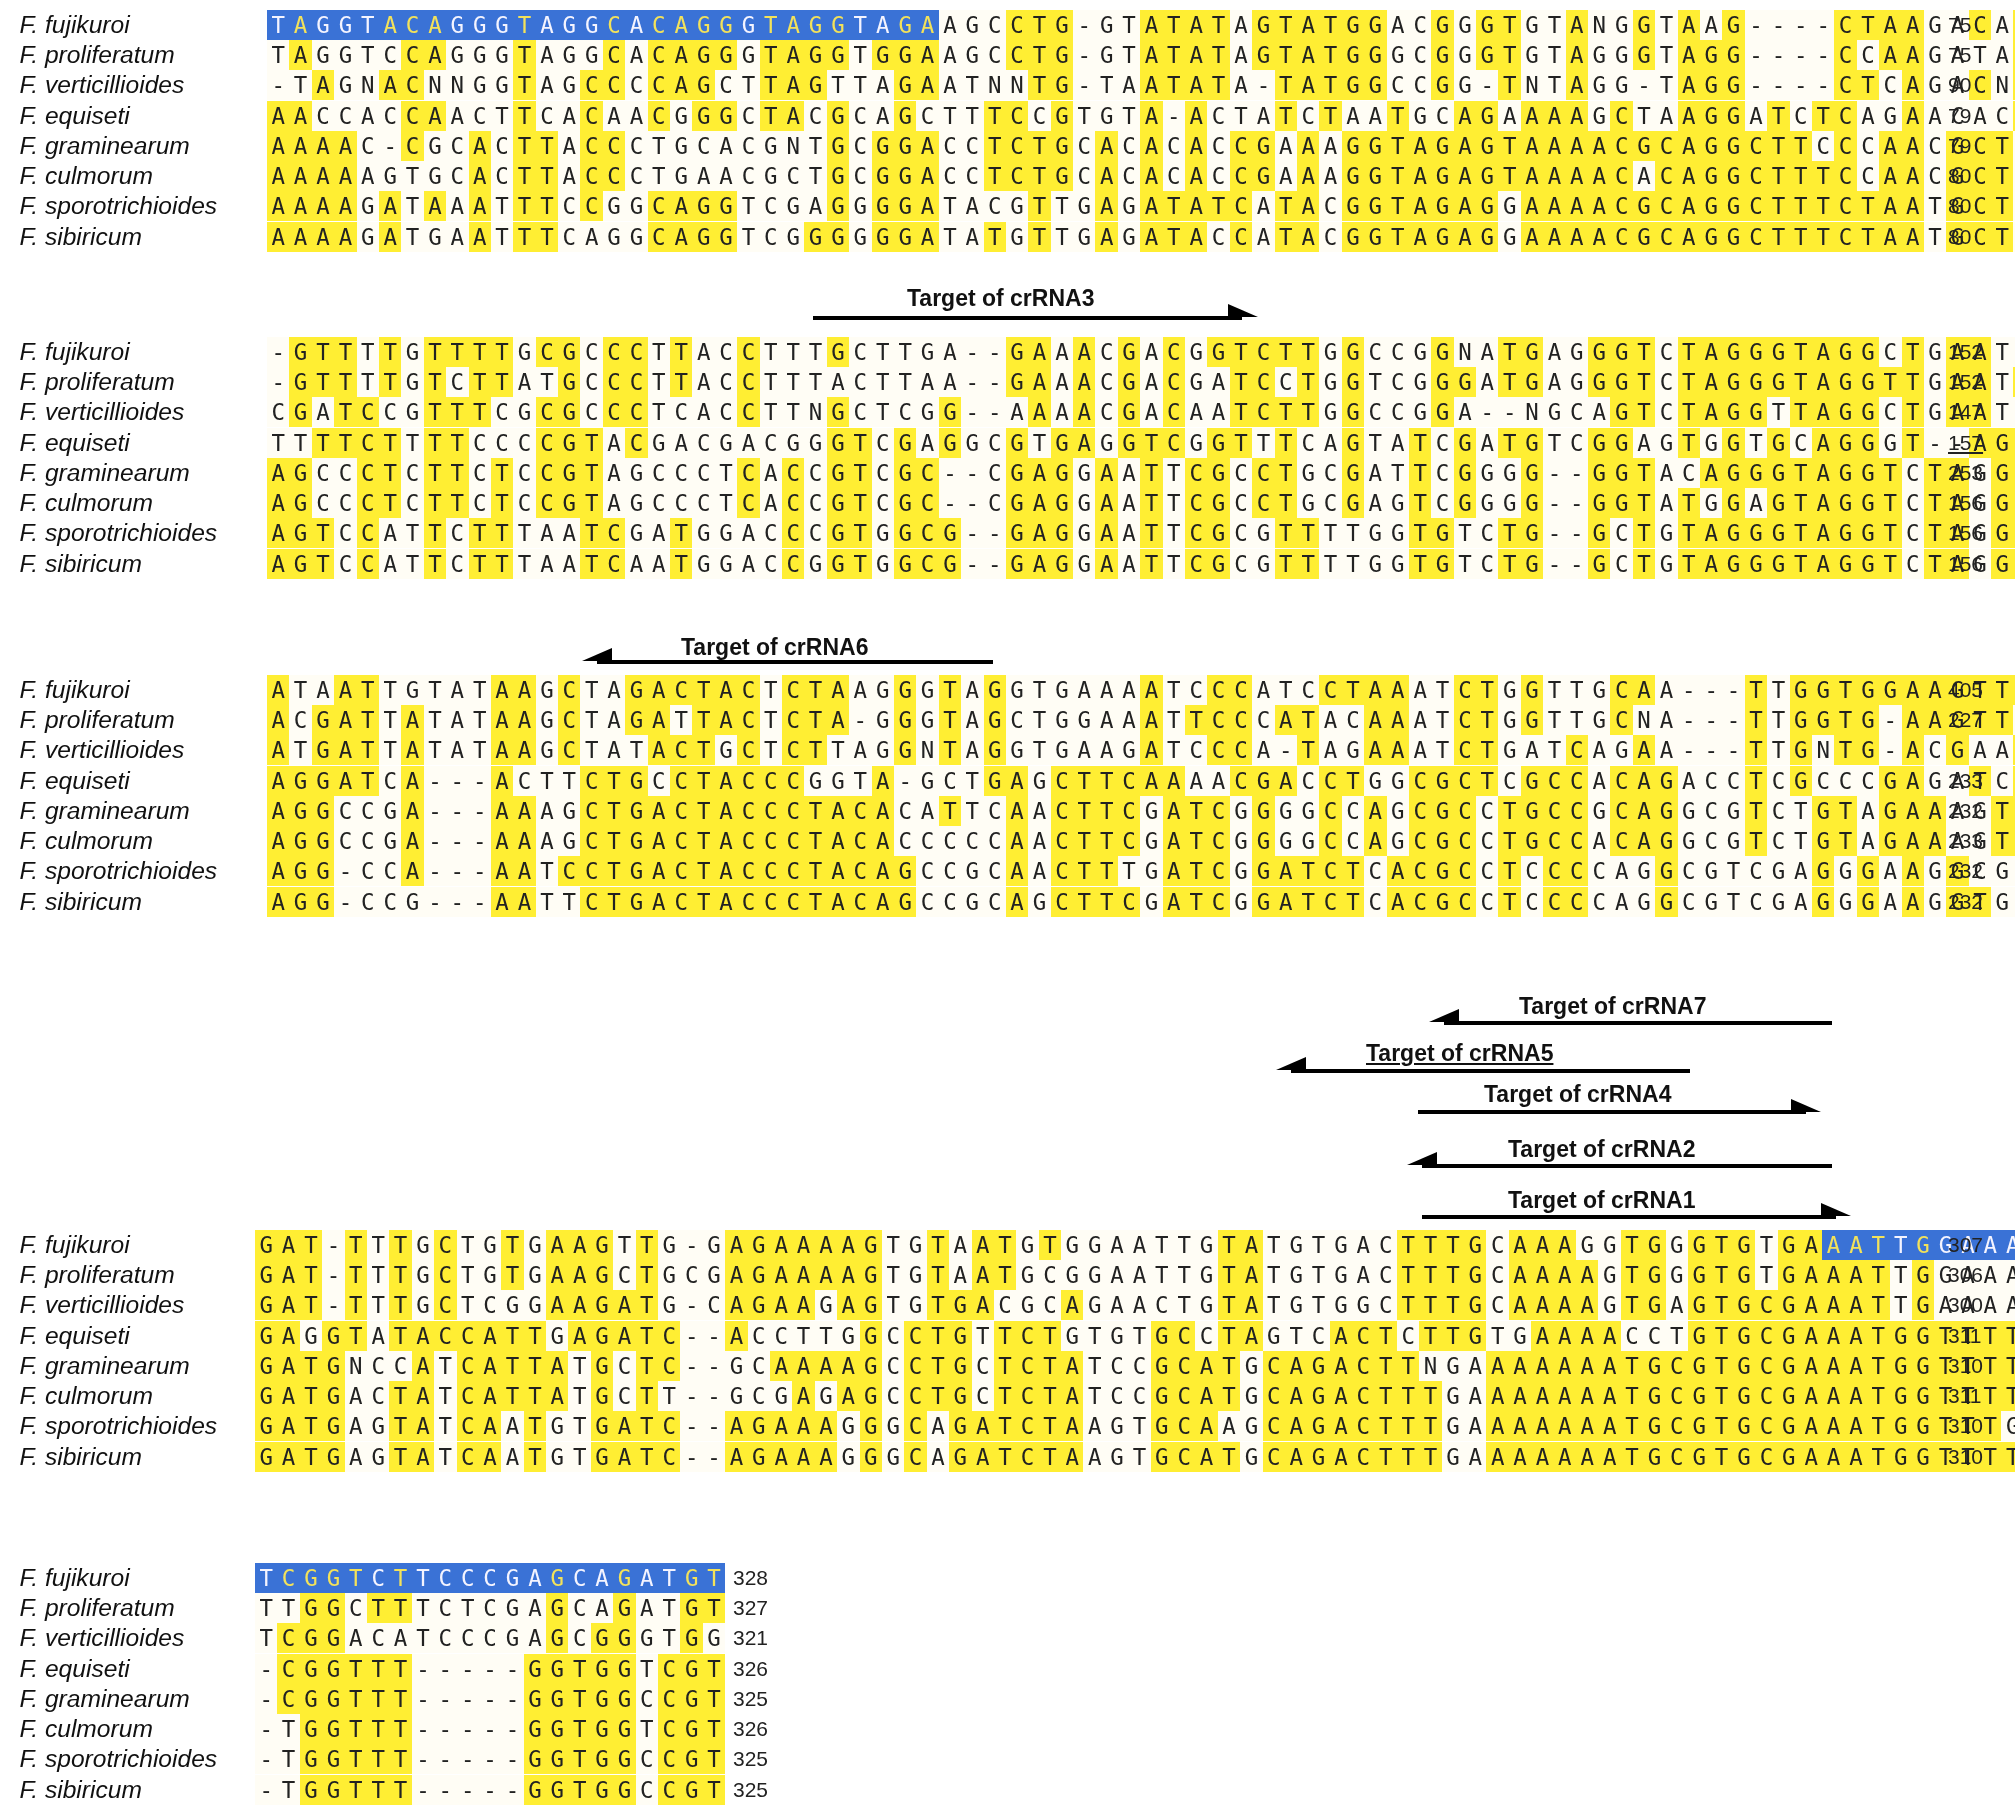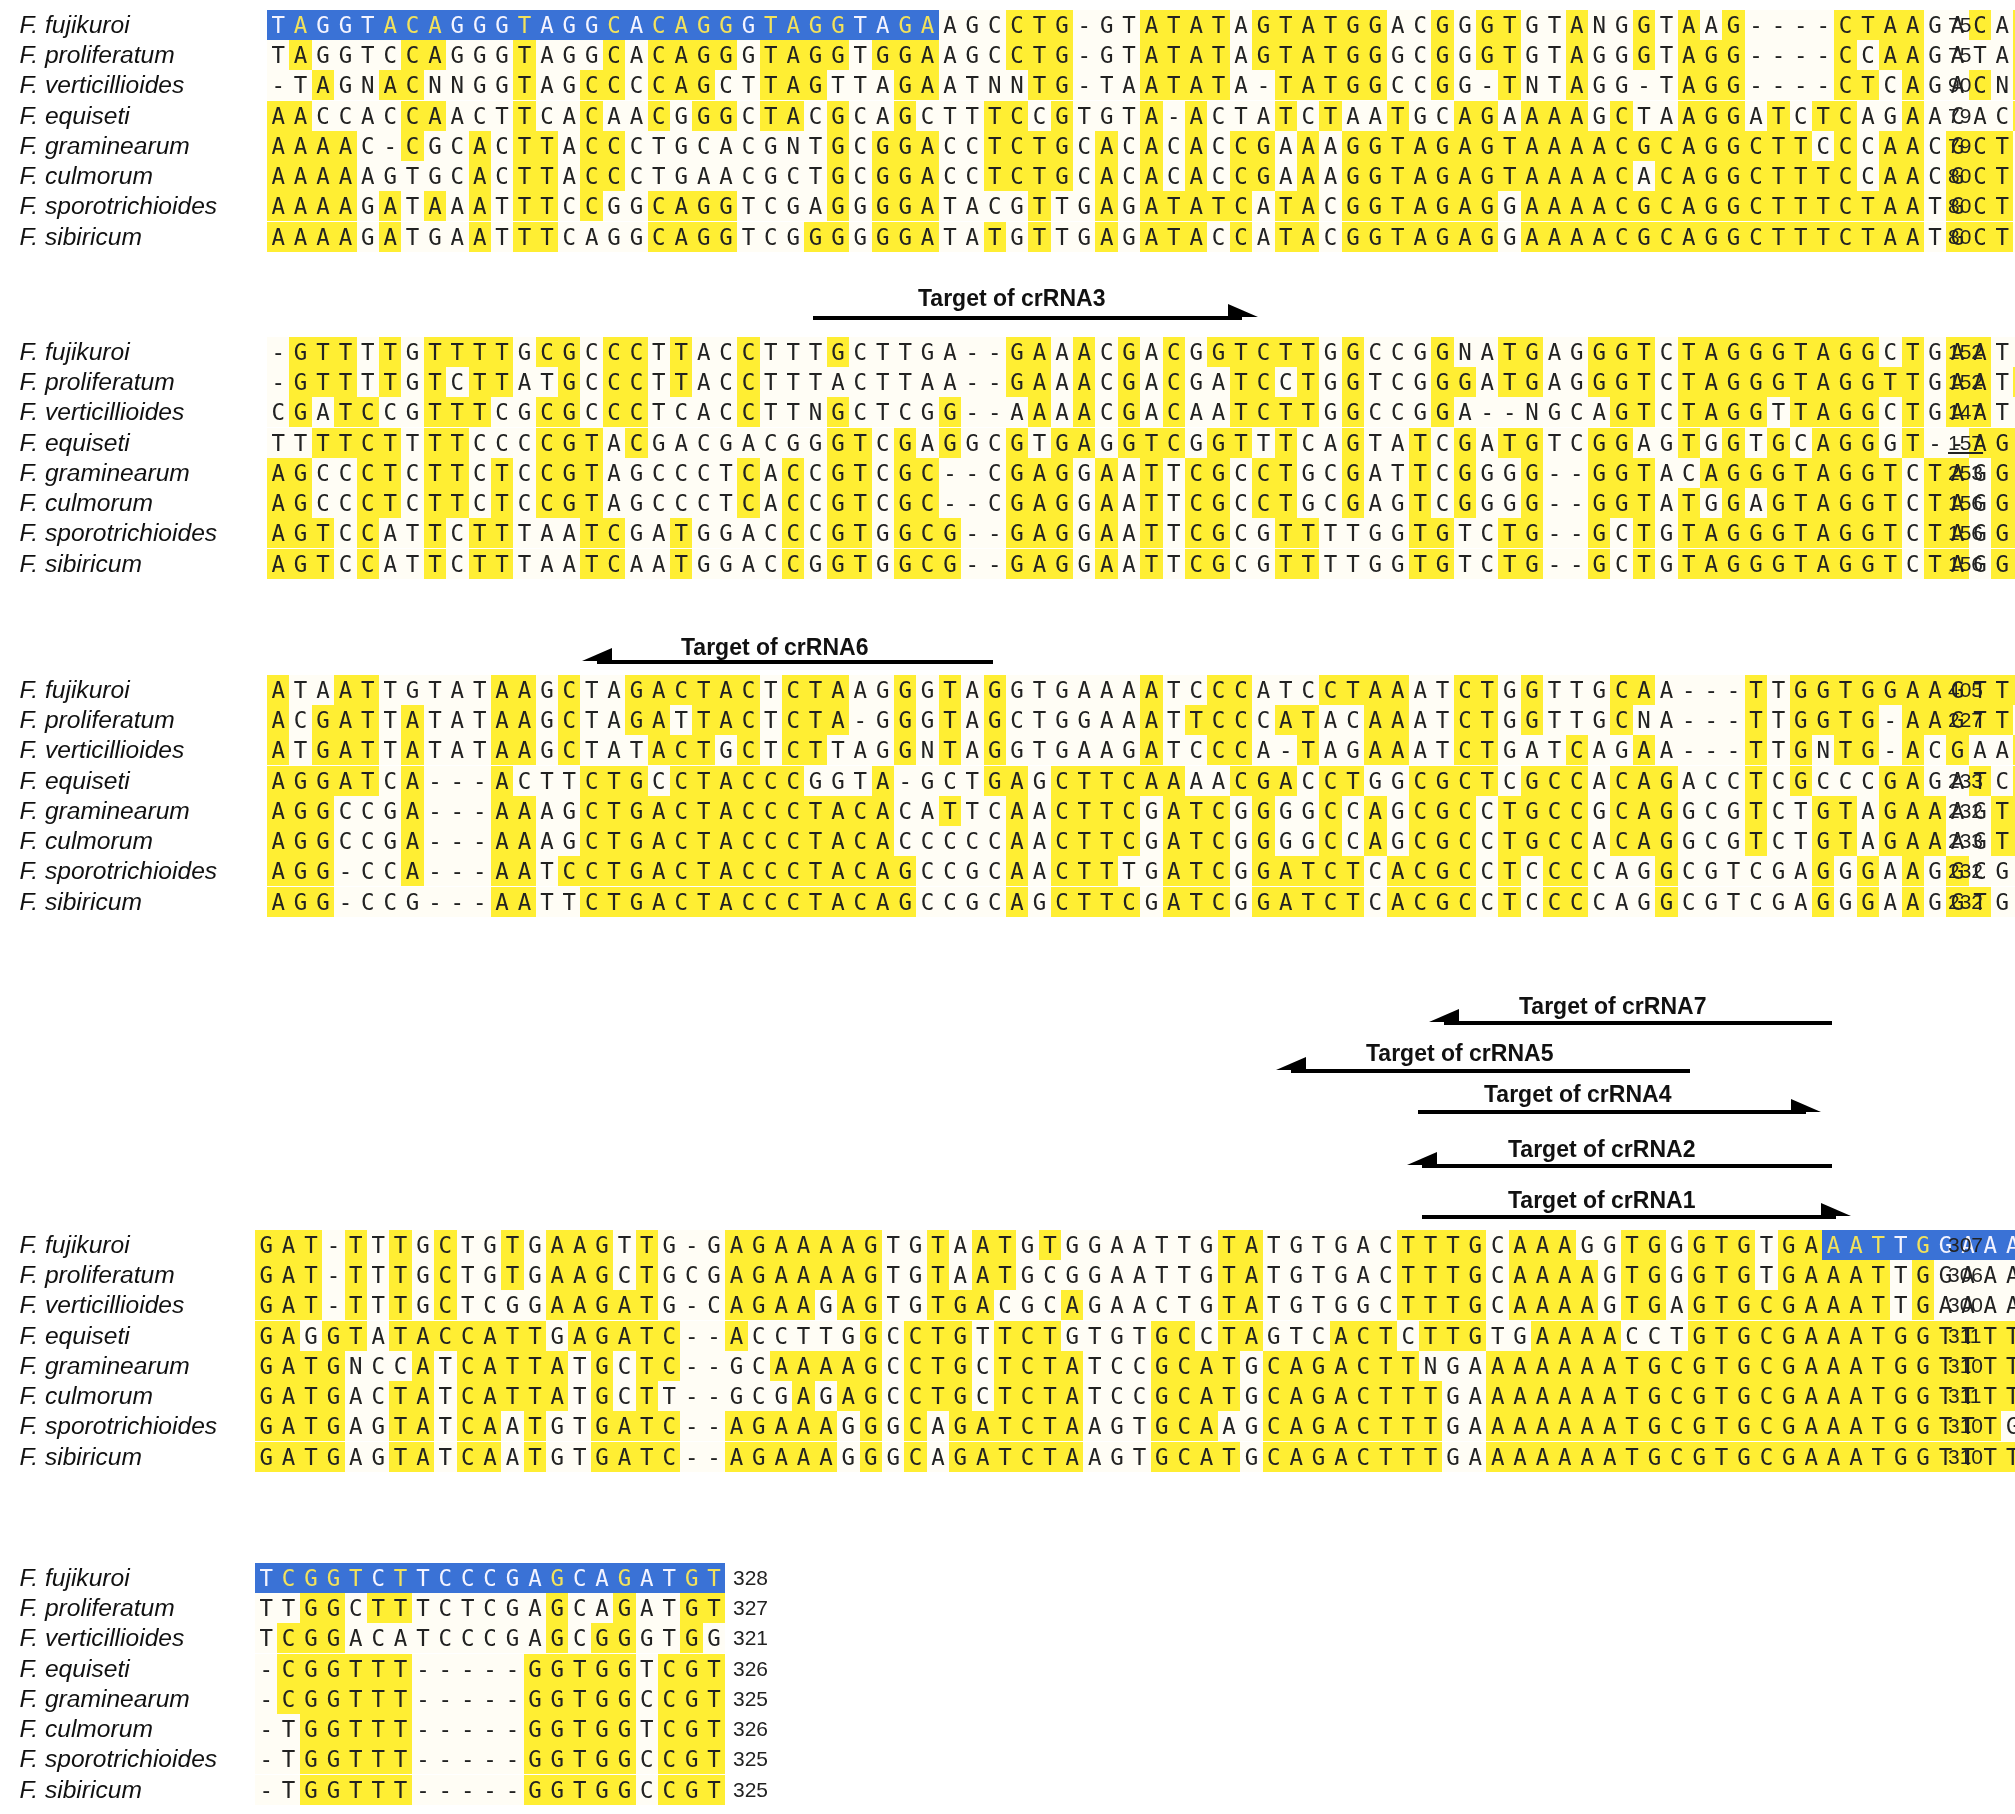--- a/index.html
+++ b/index.html
@@ -2963,36 +2963,36 @@
           <span class="res hl">G</span>
           <span class="res">C</span>
           <span class="res hl">C</span>
           <span class="res hl">G</span>
           <span class="res hl">T</span>
         </div>
         <span class="num" style="left: 733px;">325</span>
       </div>
     </div>
     <div class="target">
-      <span class="target-label" style="top: 285px; left: 907px; margin-left: 11px;">Target of crRNA3</span>
+      <span class="target-label" style="top: 285px; left: 907px;">Target of crRNA3</span>
       <div class="target-line" style="top: 316px; left: 813px; width: 429px;"></div>
       <div class="arrow-right" style="left: 1228px; top: 304px;"></div>
     </div>
     <div class="target">
       <span class="target-label" style="top: 634px; left: 681px; text-align: right;">Target of crRNA6</span>
       <div class="target-line" style="top: 660px; left: 597px; width: 396px;"></div>
       <div class="arrow-left" style="left: 582px; top: 648px;"></div>
     </div>
     <div class="target">
       <span class="target-label" style="top: 993px; left: 1519px;">Target of crRNA7</span>
       <div class="target-line" style="top: 1021px; left: 1444px; width: 388px;"></div>
       <div class="arrow-left" style="left: 1429px; top: 1009px;"></div>
     </div>
     <div class="target">
-      <span class="target-label" style="top: 1040px; left: 1366px;">Target of crRNA5</span>
+      <span class="target-label" style="top: 1040px; left: 1366px; text-decoration: underline;">Target of crRNA5</span>
       <div class="target-line" style="top: 1069px; left: 1291px; width: 399px;"></div>
       <div class="arrow-left" style="left: 1276px; top: 1057px;"></div>
     </div>
     <div class="target">
       <span class="target-label" style="top: 1081px; left: 1484px;">Target of crRNA4</span>
       <div class="target-line" style="top: 1110px; left: 1418px; width: 388px;"></div>
       <div class="arrow-right" style="left: 1791px; top: 1099px;"></div>
     </div>
     <div class="target">
       <span class="target-label" style="top: 1136px; left: 1508px;">Target of crRNA2</span>

